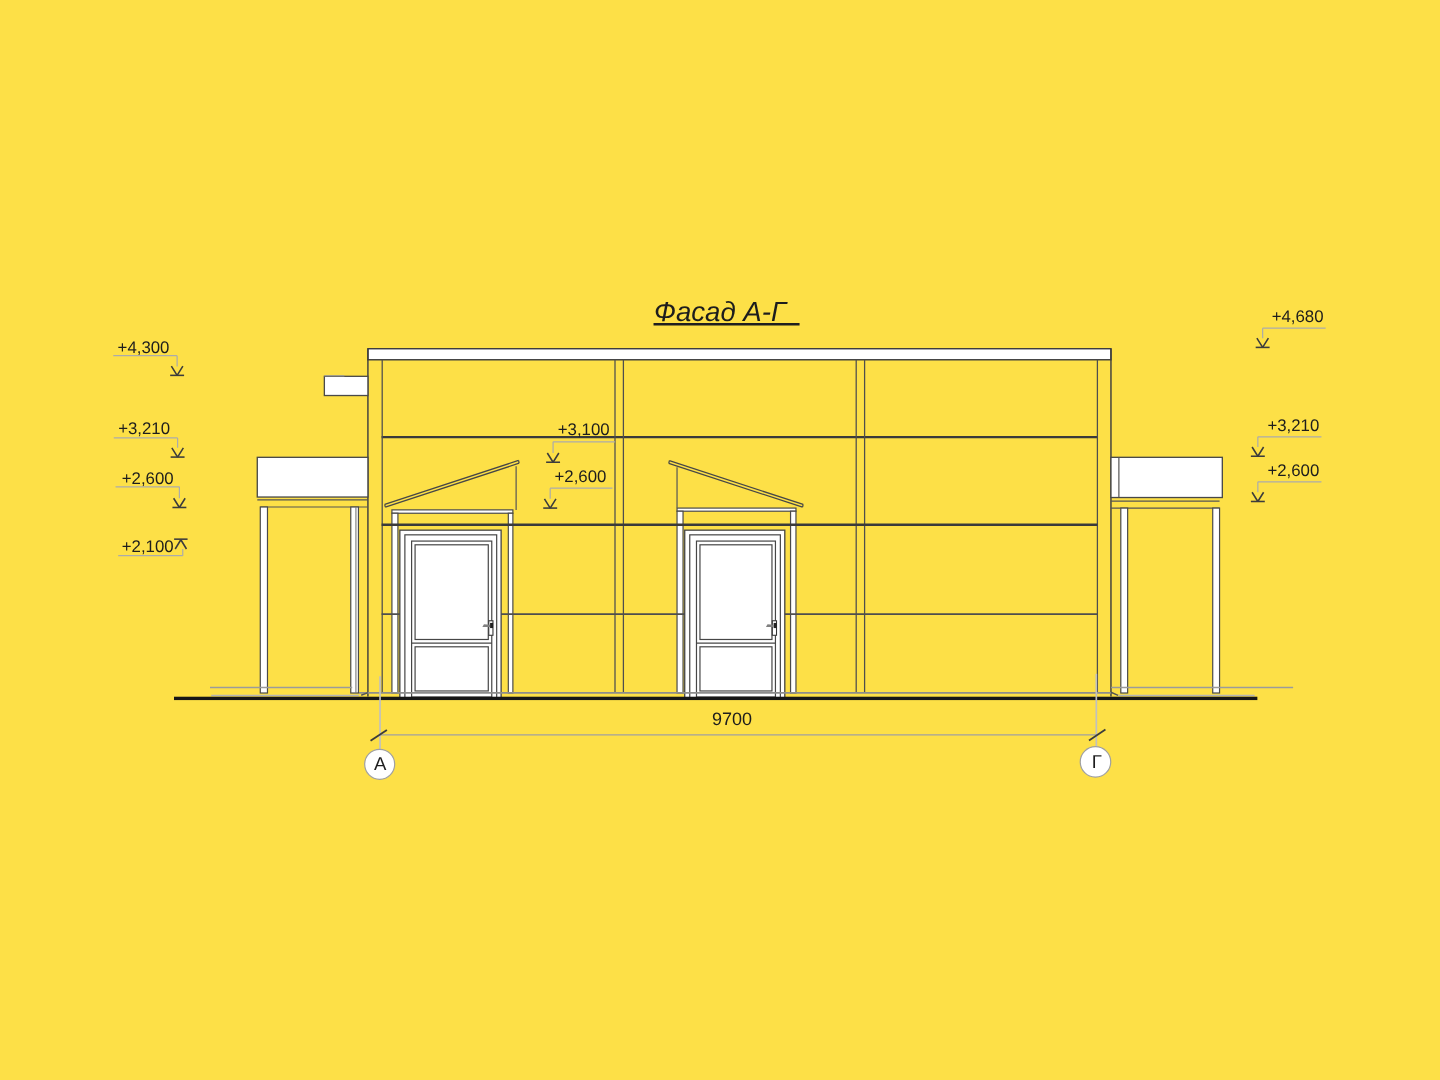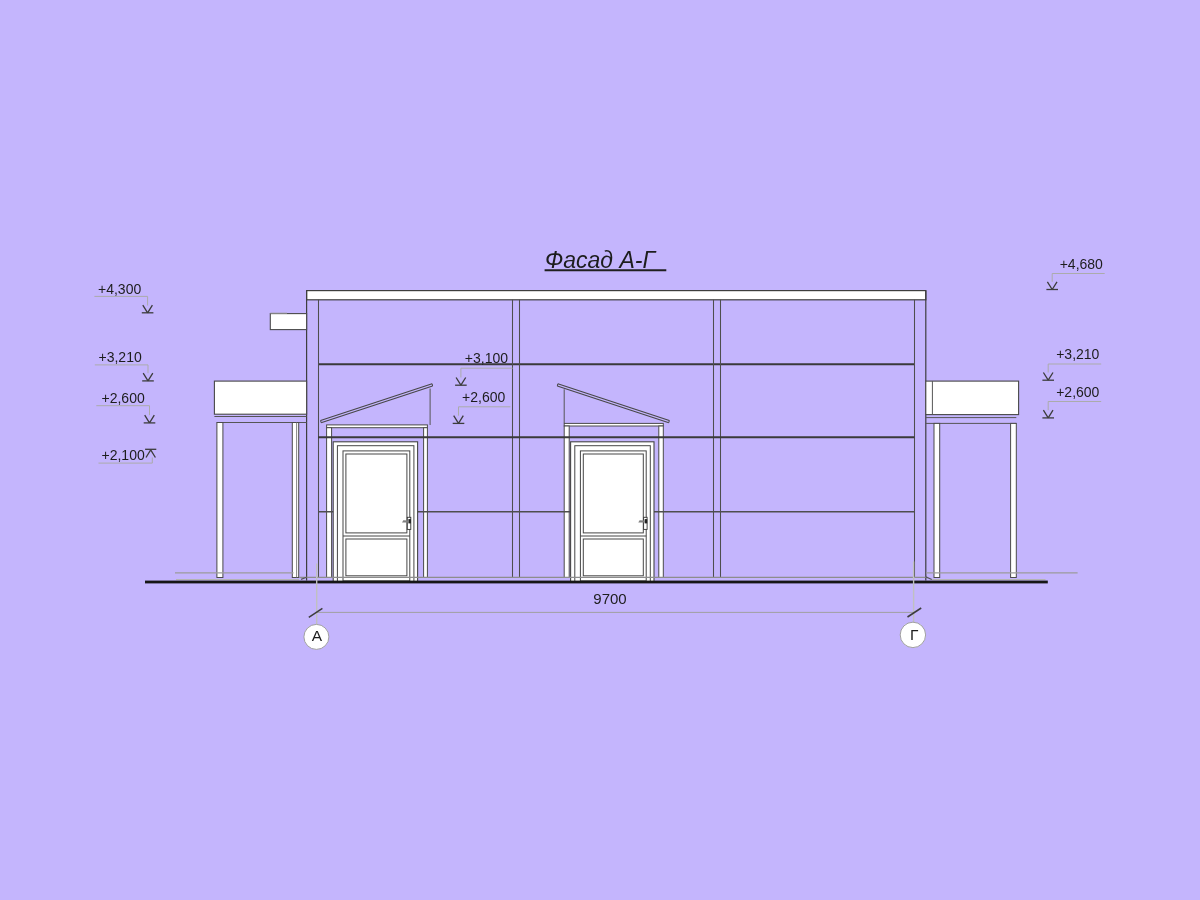--- a/index.html
+++ b/index.html
@@ -1,16 +1,16 @@
 <!DOCTYPE html>
 <html><head>
 <meta charset="utf-8">
 <style>
   html,body{margin:0;padding:0;background:#ffffff;}
-  .page{position:relative;width:1200px;height:900px;background:#c4b5fd;overflow:hidden;}
+  .page{position:relative;width:1200px;height:900px;background:#fde047;overflow:hidden;}
   svg{position:absolute;left:0;top:0;}
   text{font-family:"Liberation Sans", sans-serif;fill:#1d1d1d;}
 </style>
 </head>
 <body>
 <div class="page">
 <svg width="1200" height="900" viewBox="0 0 1200 900" fill="none">
 
 <g>
   <text x="545" y="267.5" font-size="23" font-style="italic">Фасад А-Г</text>

